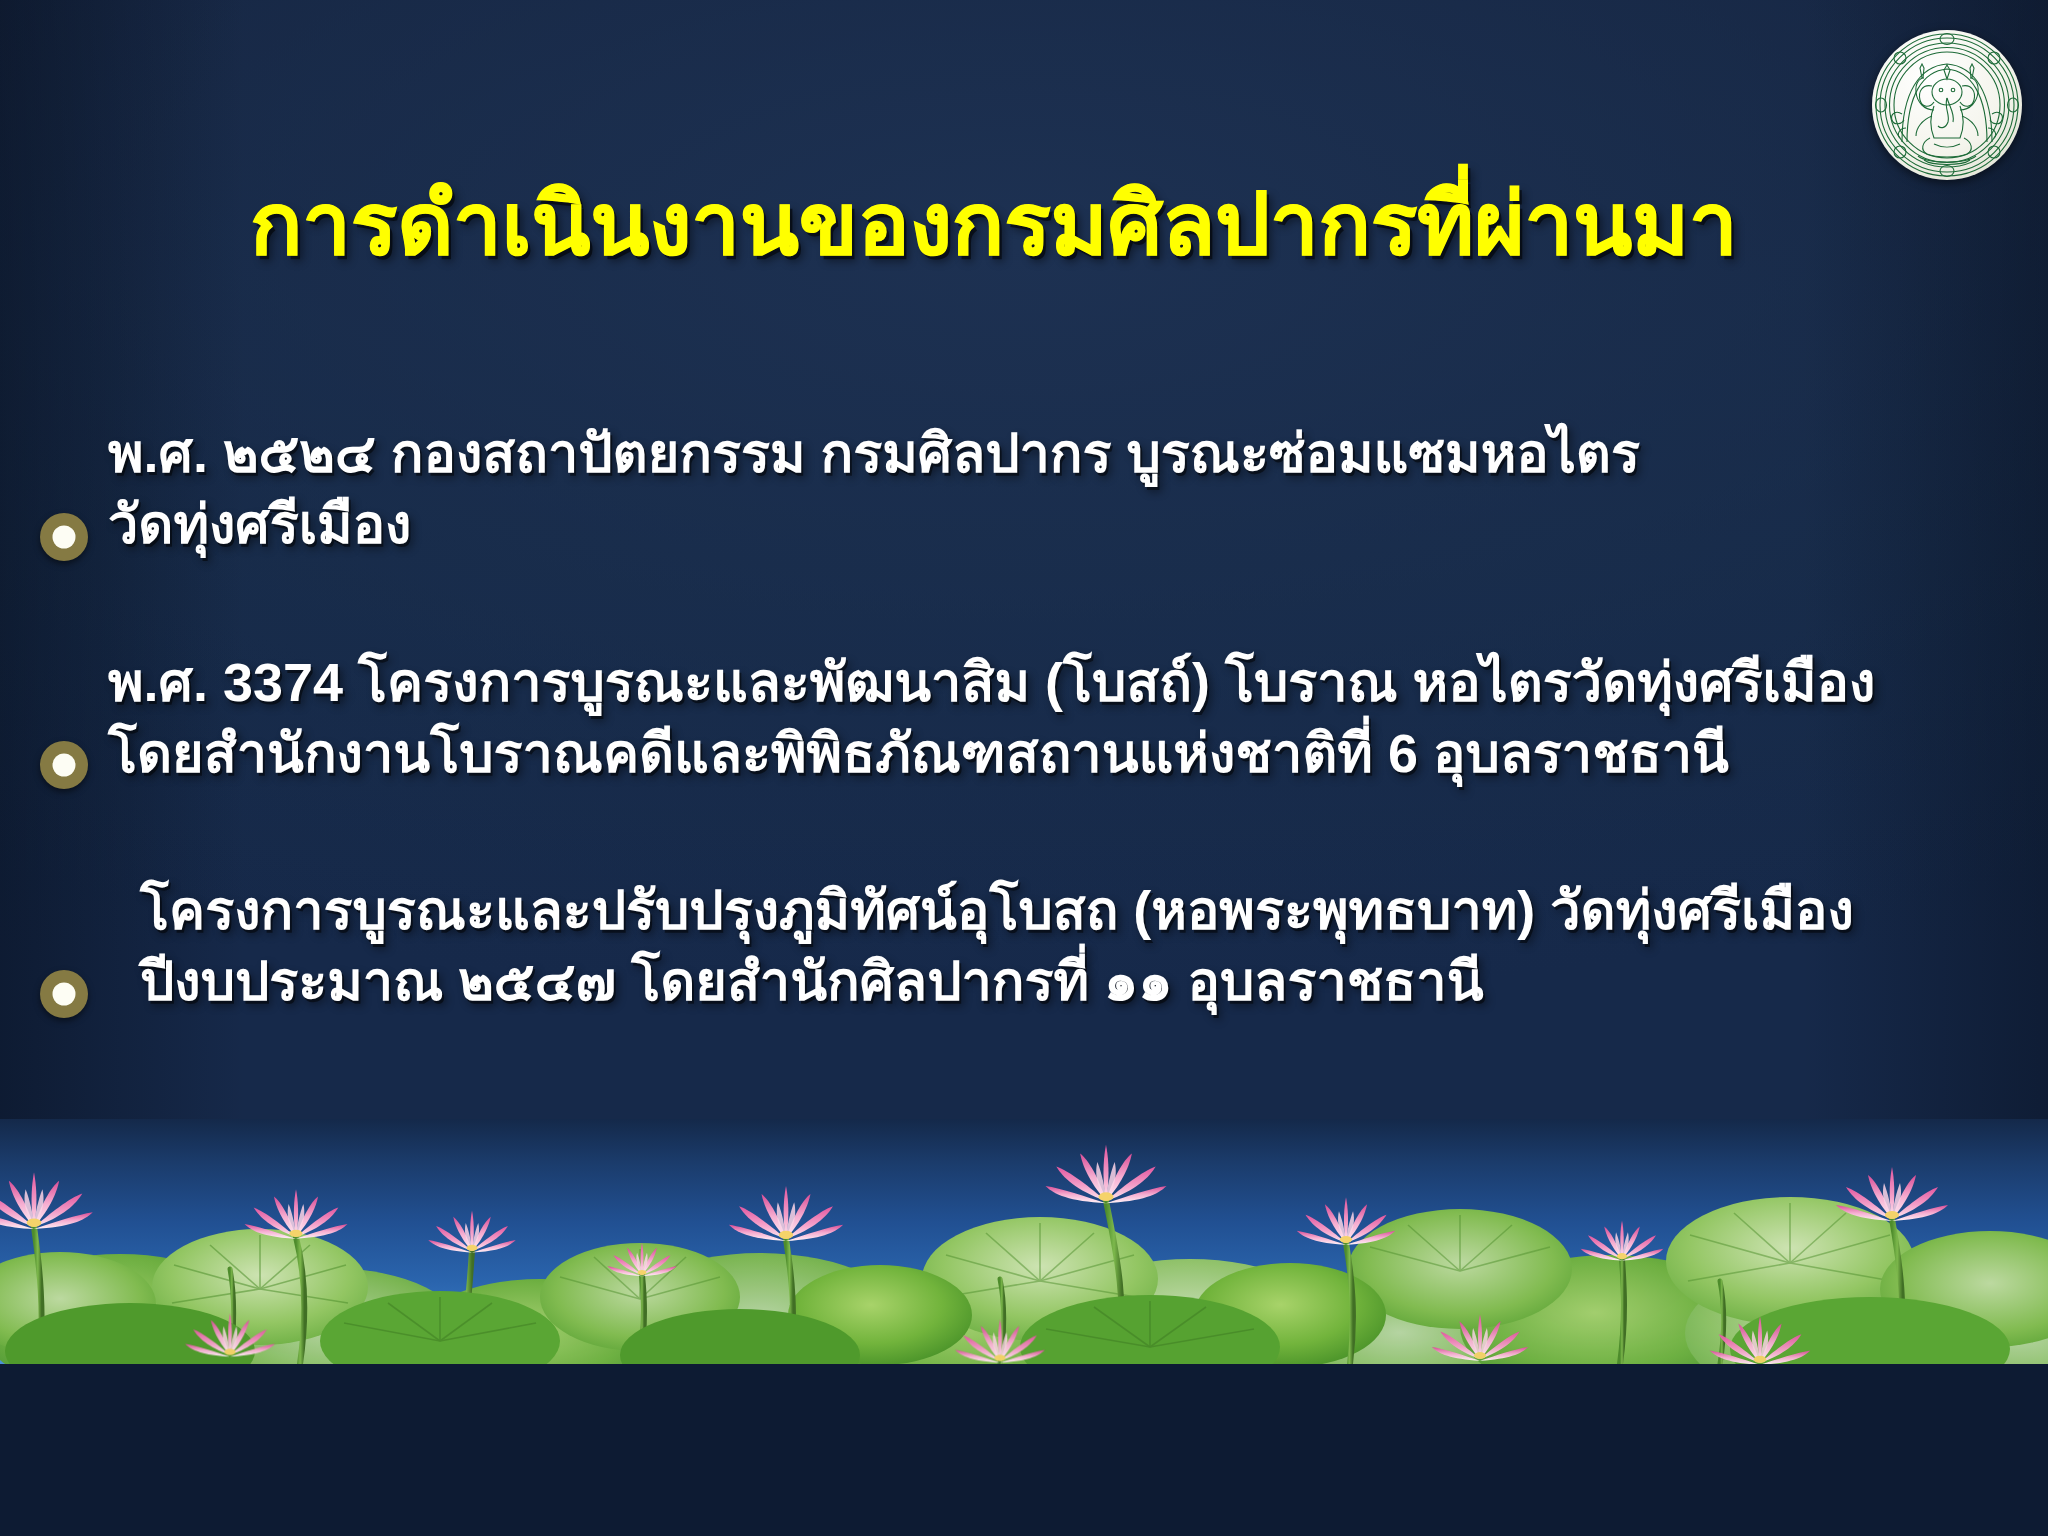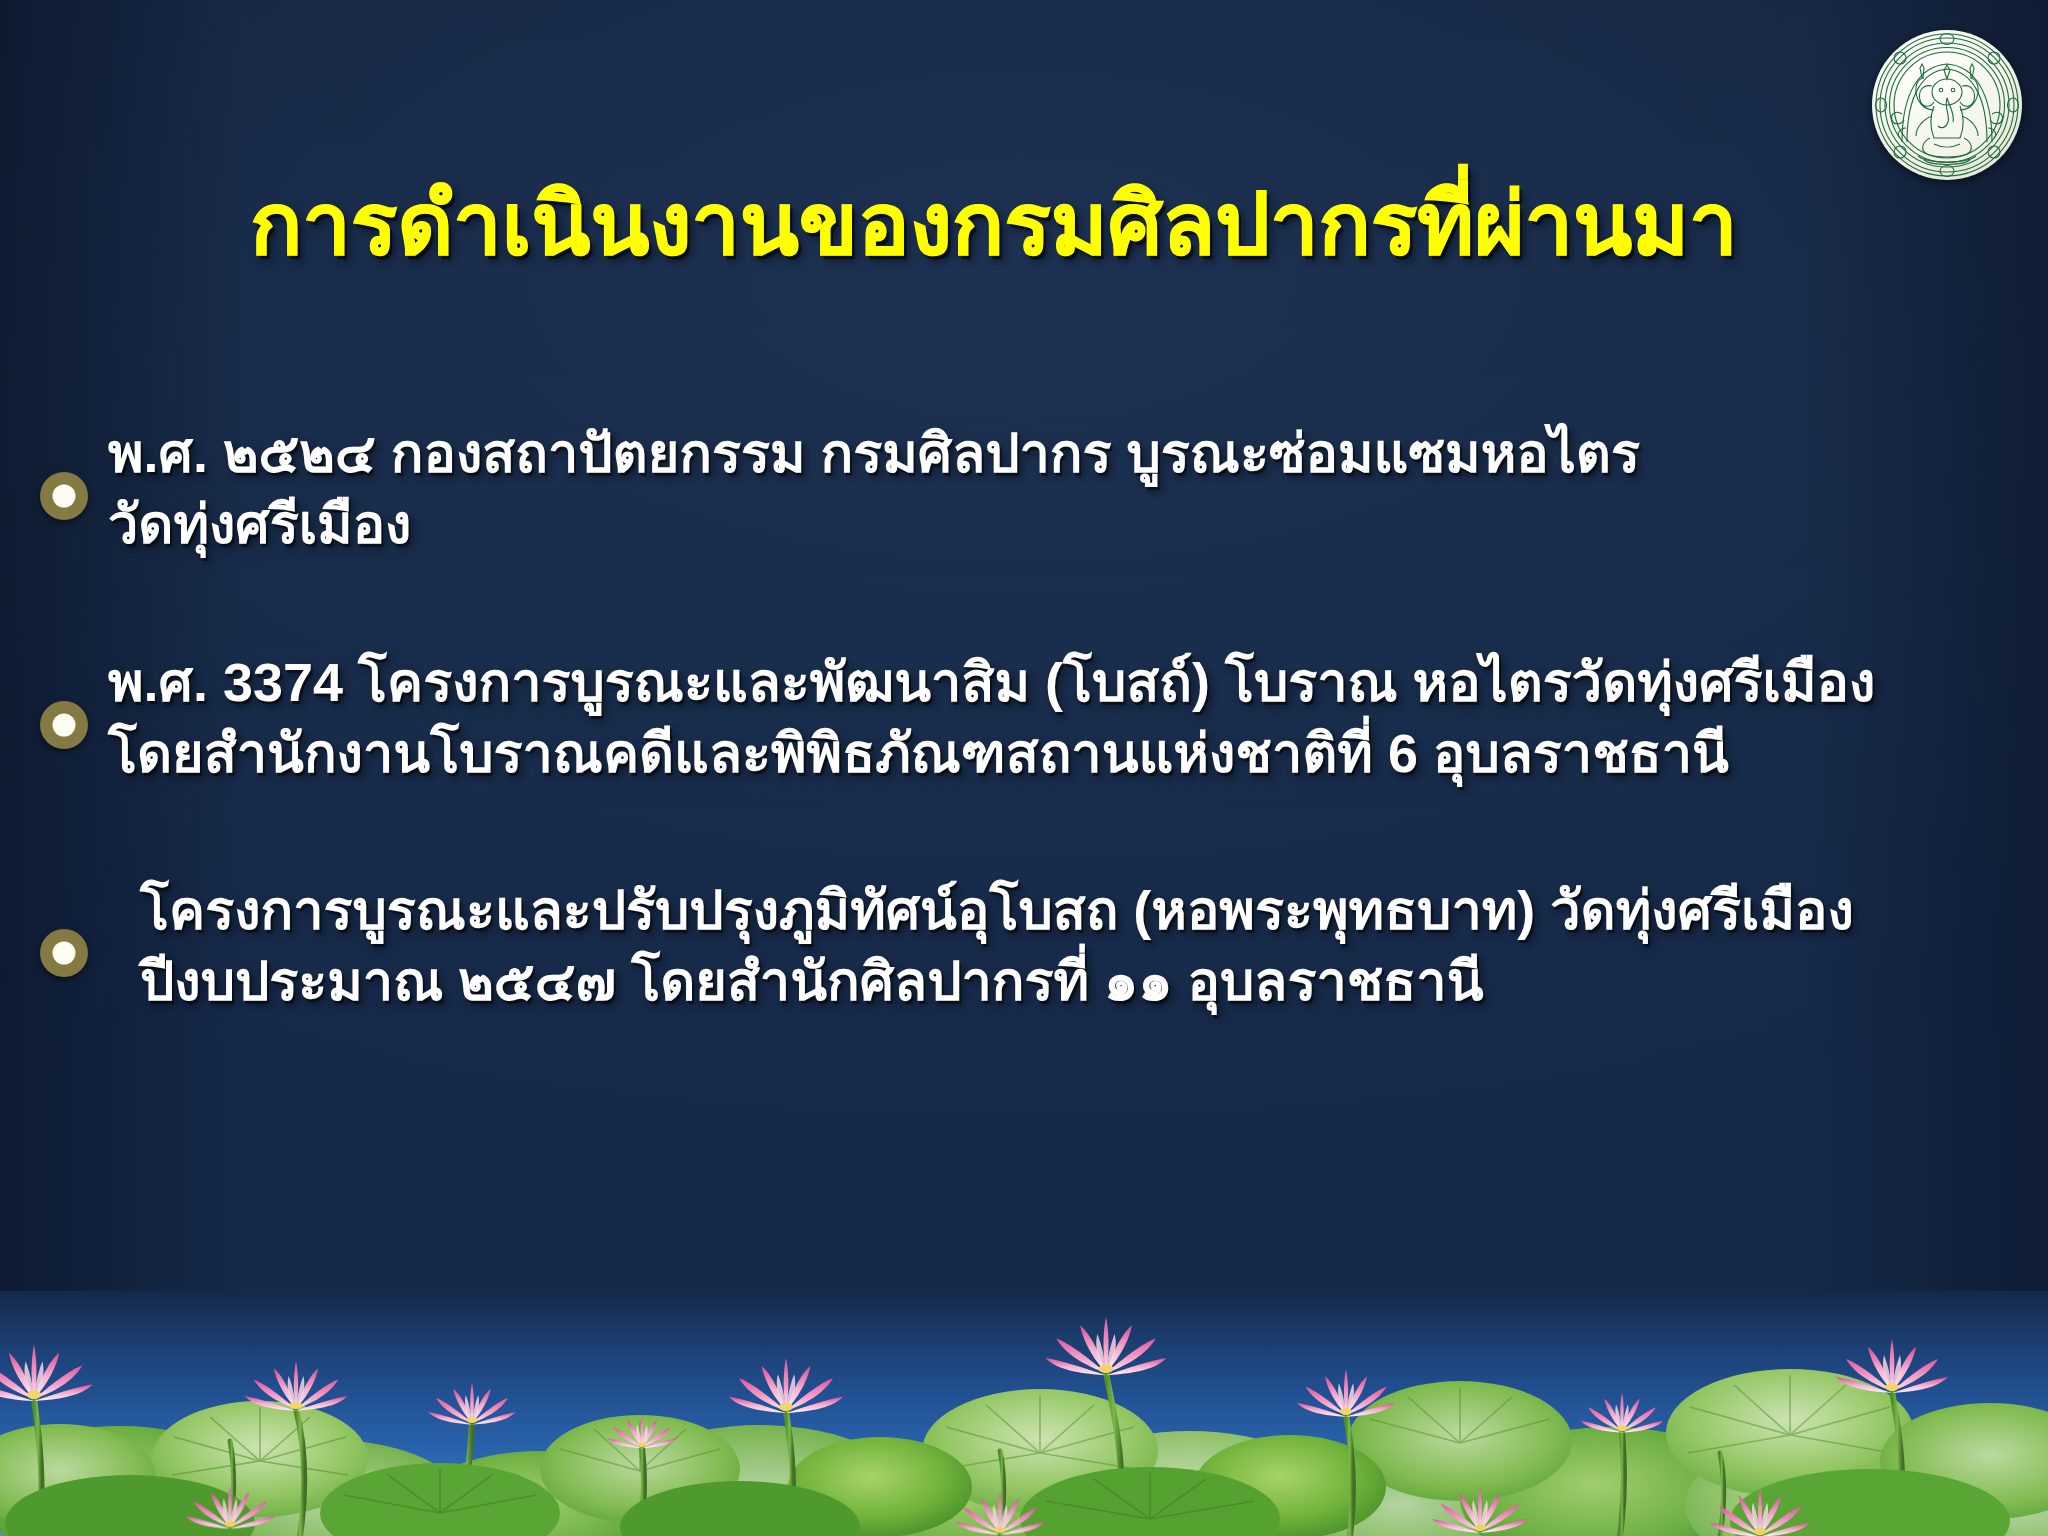--- a/index.html
+++ b/index.html
@@ -8,21 +8,21 @@
   html, body {
     width:2048px; height:1536px;
     overflow:hidden;
     background:#0d1b33;
     font-family:"Liberation Sans", "DejaVu Sans", sans-serif;
   }
 
   
   #slide {
     position:relative;
-    width:2048px; height:1536px;
+    width:2048px; height:1364px;
     overflow:hidden;
     background:
       radial-gradient(ellipse 140% 90% at 50% 18%, #1d3152 0%, #16284400 62%),
       linear-gradient(180deg, #13223d 0%, #142845 40%, #16294a 70%, #16294a 100%);
   }
 
   
   #slide::before{
     content:"";
     position:absolute; inset:0;
@@ -67,21 +67,21 @@
   
   .bullets{
     position:absolute;
     left:40px; top:418px;
     width:1990px;
     z-index:4;
   }
 
   .bullet-row{
     display:flex;
-    align-items:center;
+    align-items:flex-end;
     margin-bottom:86px;
   }
   .bullet-row:last-child{ margin-bottom:0;gap:32px; }
 
   .bullet-marker{
     flex:0 0 auto;
     width:48px; height:48px;
     margin-top:14px;
     margin-right:20px;
     border-radius:50%;

